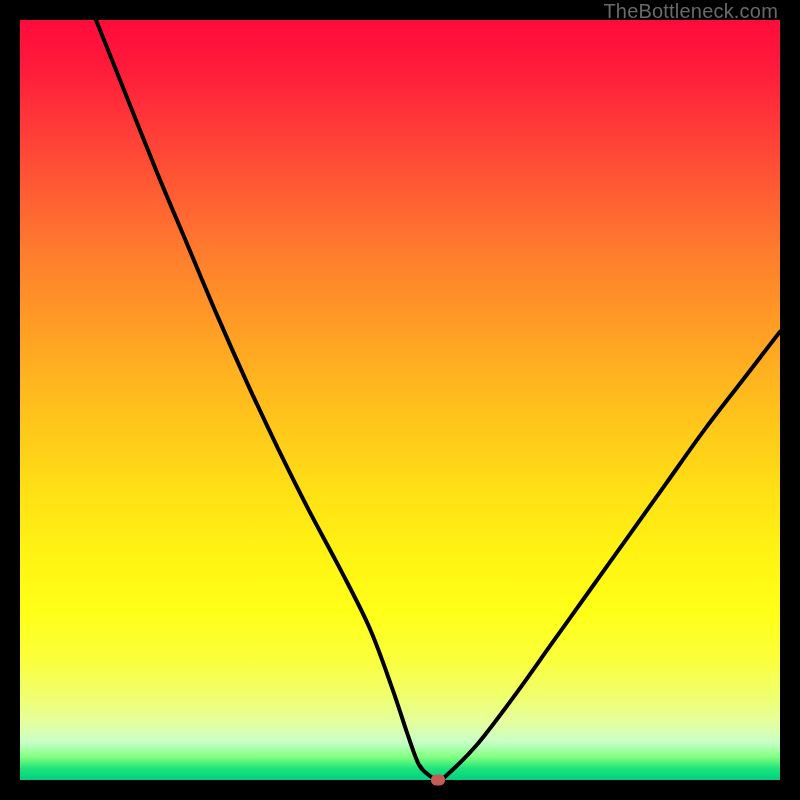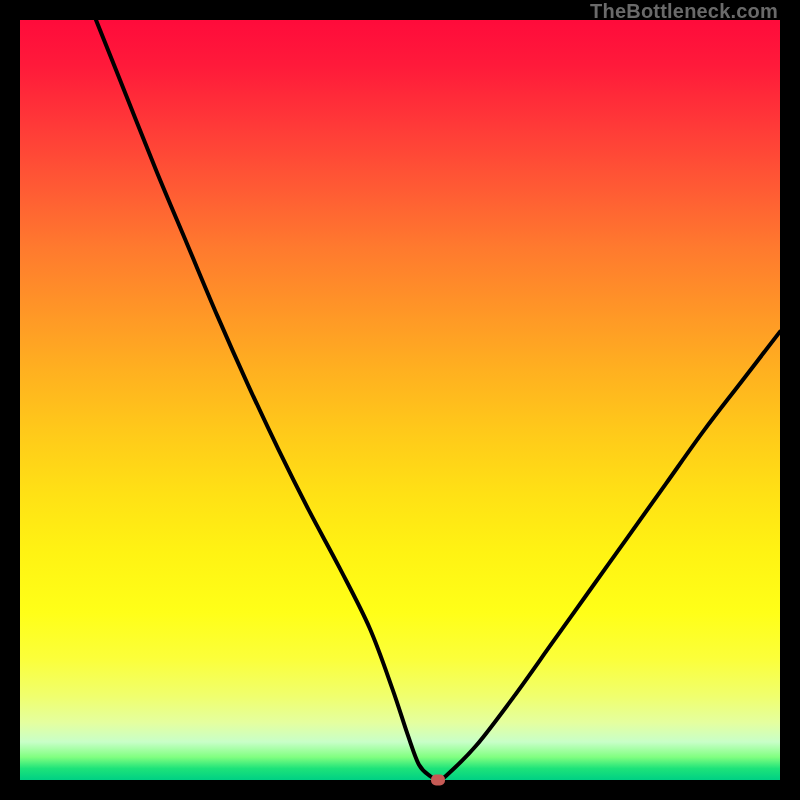--- a/index.html
+++ b/index.html
@@ -45,21 +45,21 @@
       #1de37a 98.5%,
       #00d084 100%
     );
   }
   .watermark {
     position: absolute;
     top: 0px;
     right: 22px;
     color: #6a6a6a;
     font-size: 20px;
-    font-weight: 700;
+    font-weight: 400;
     letter-spacing: 0.2px;
     user-select: none;
   }
   svg.curve {
     position: absolute;
     left: 0;
     top: 0;
     width: 760px;
     height: 760px;
     overflow: visible;

